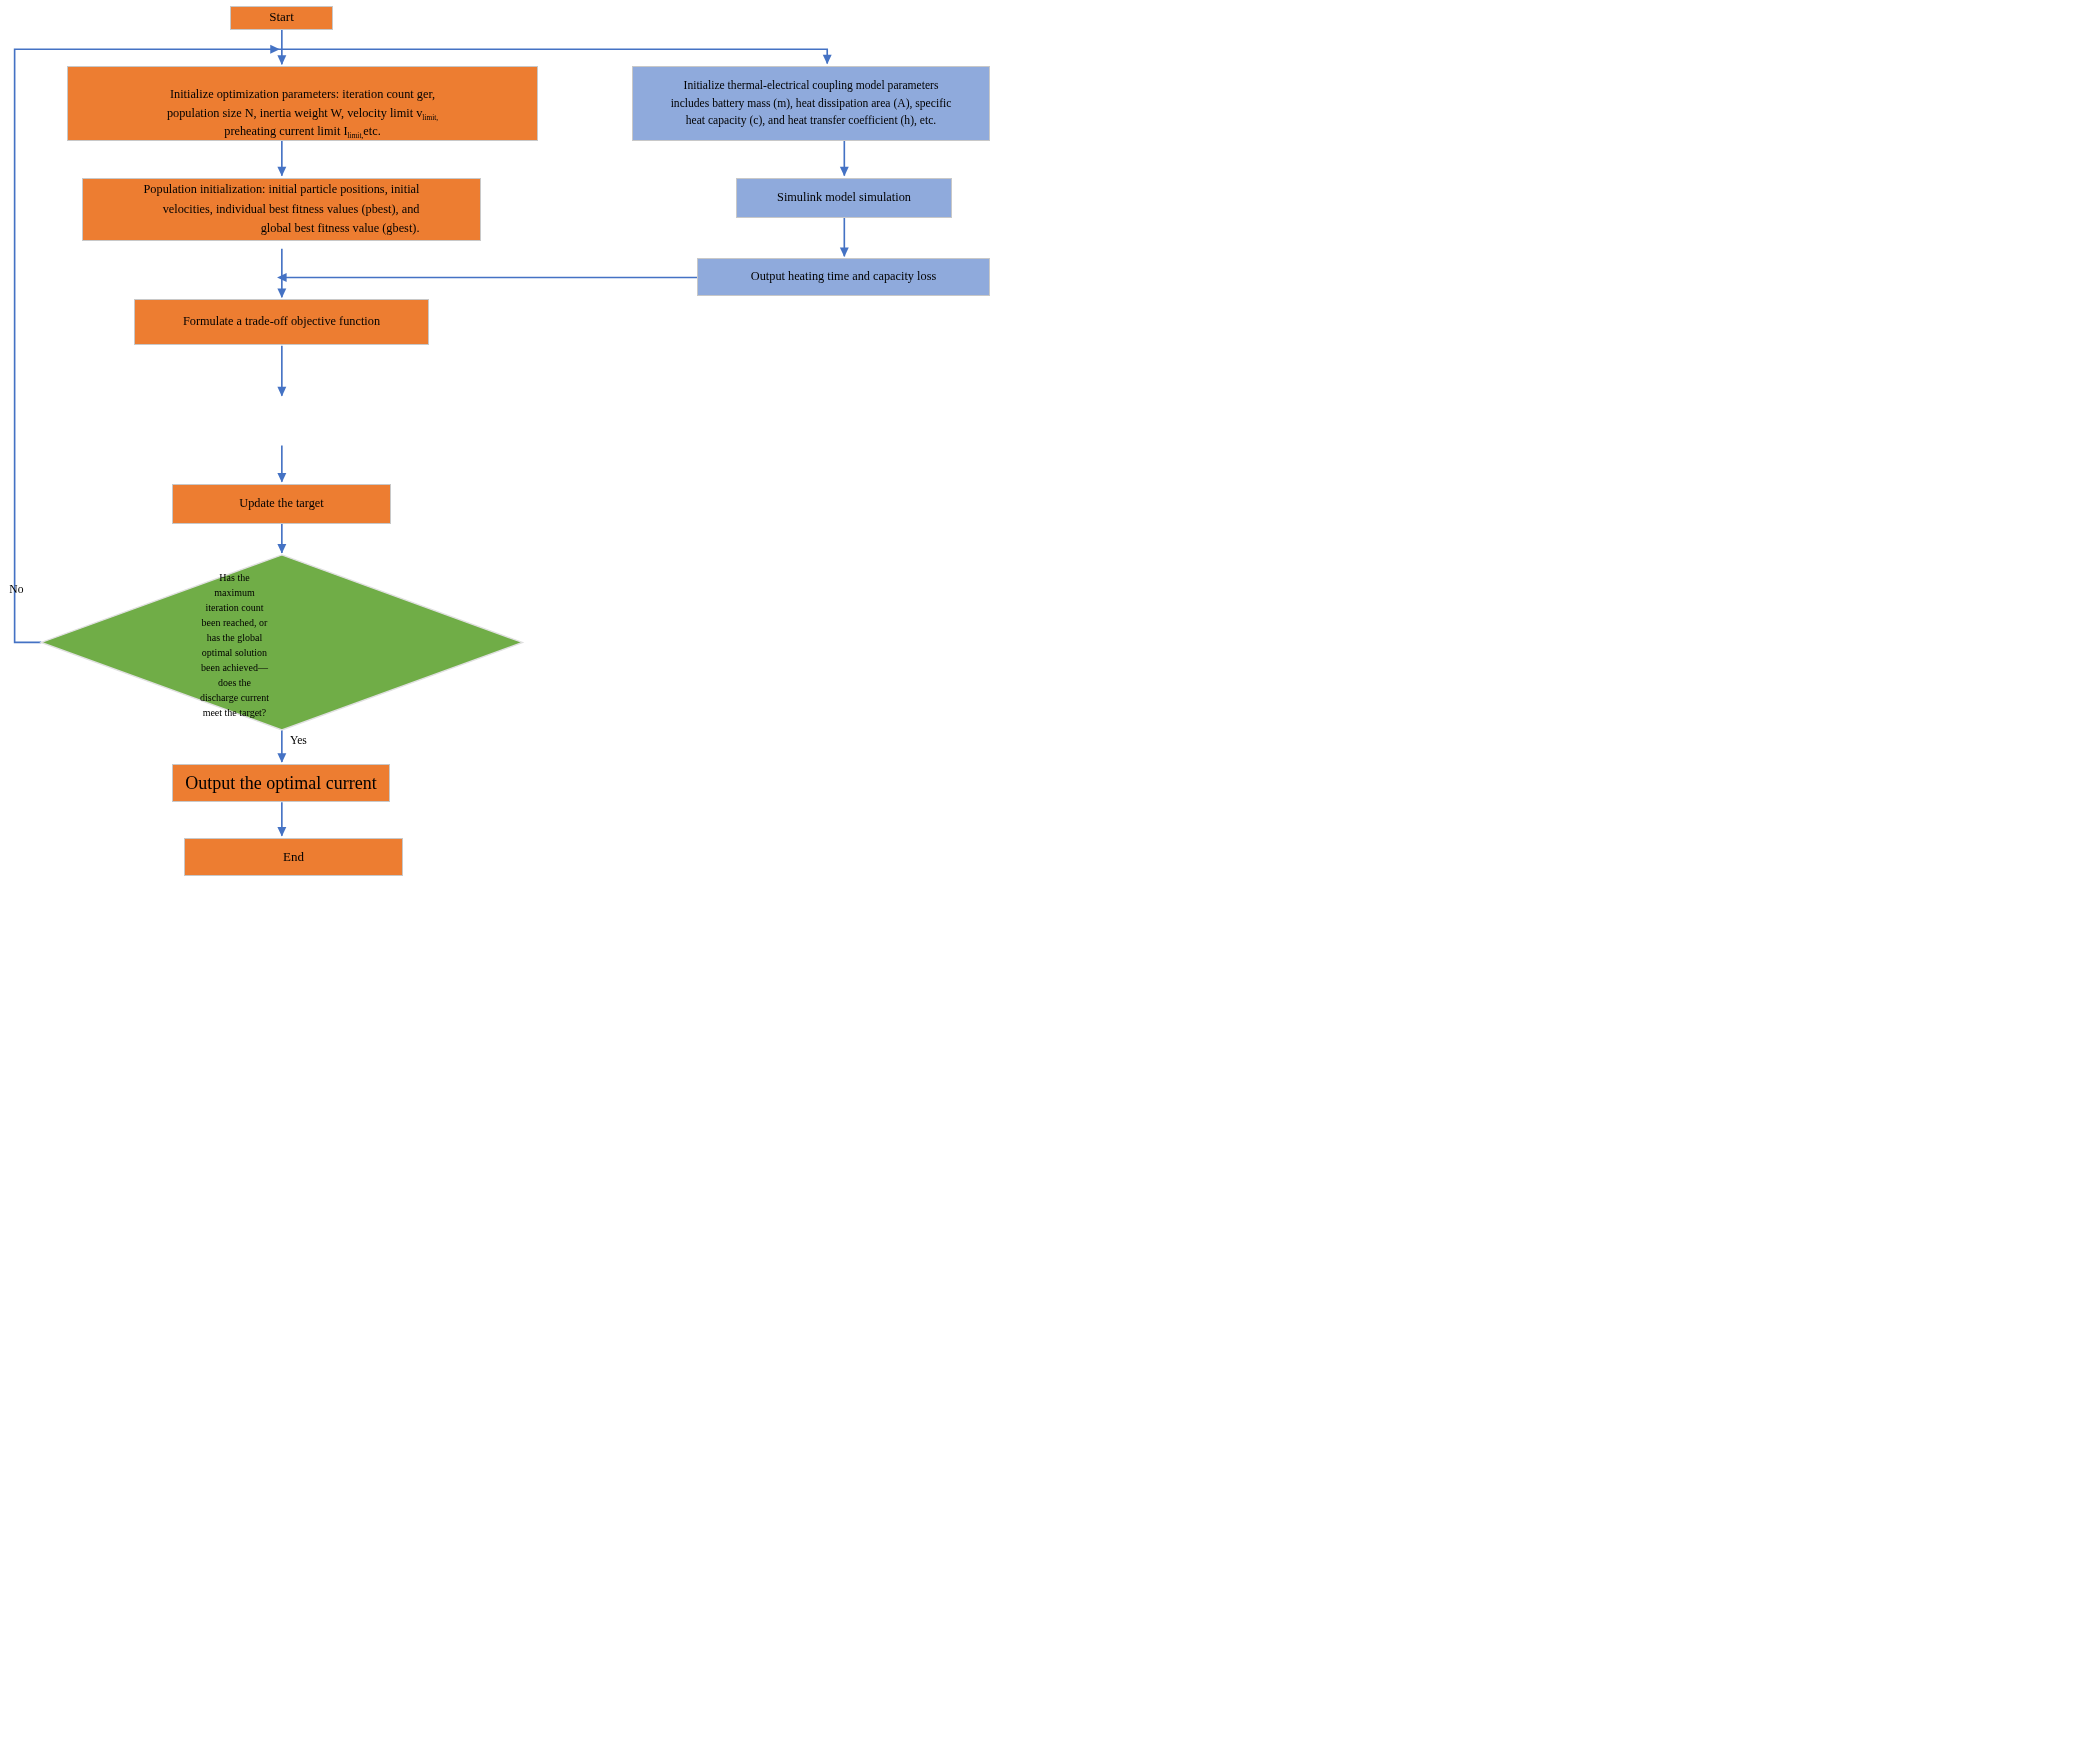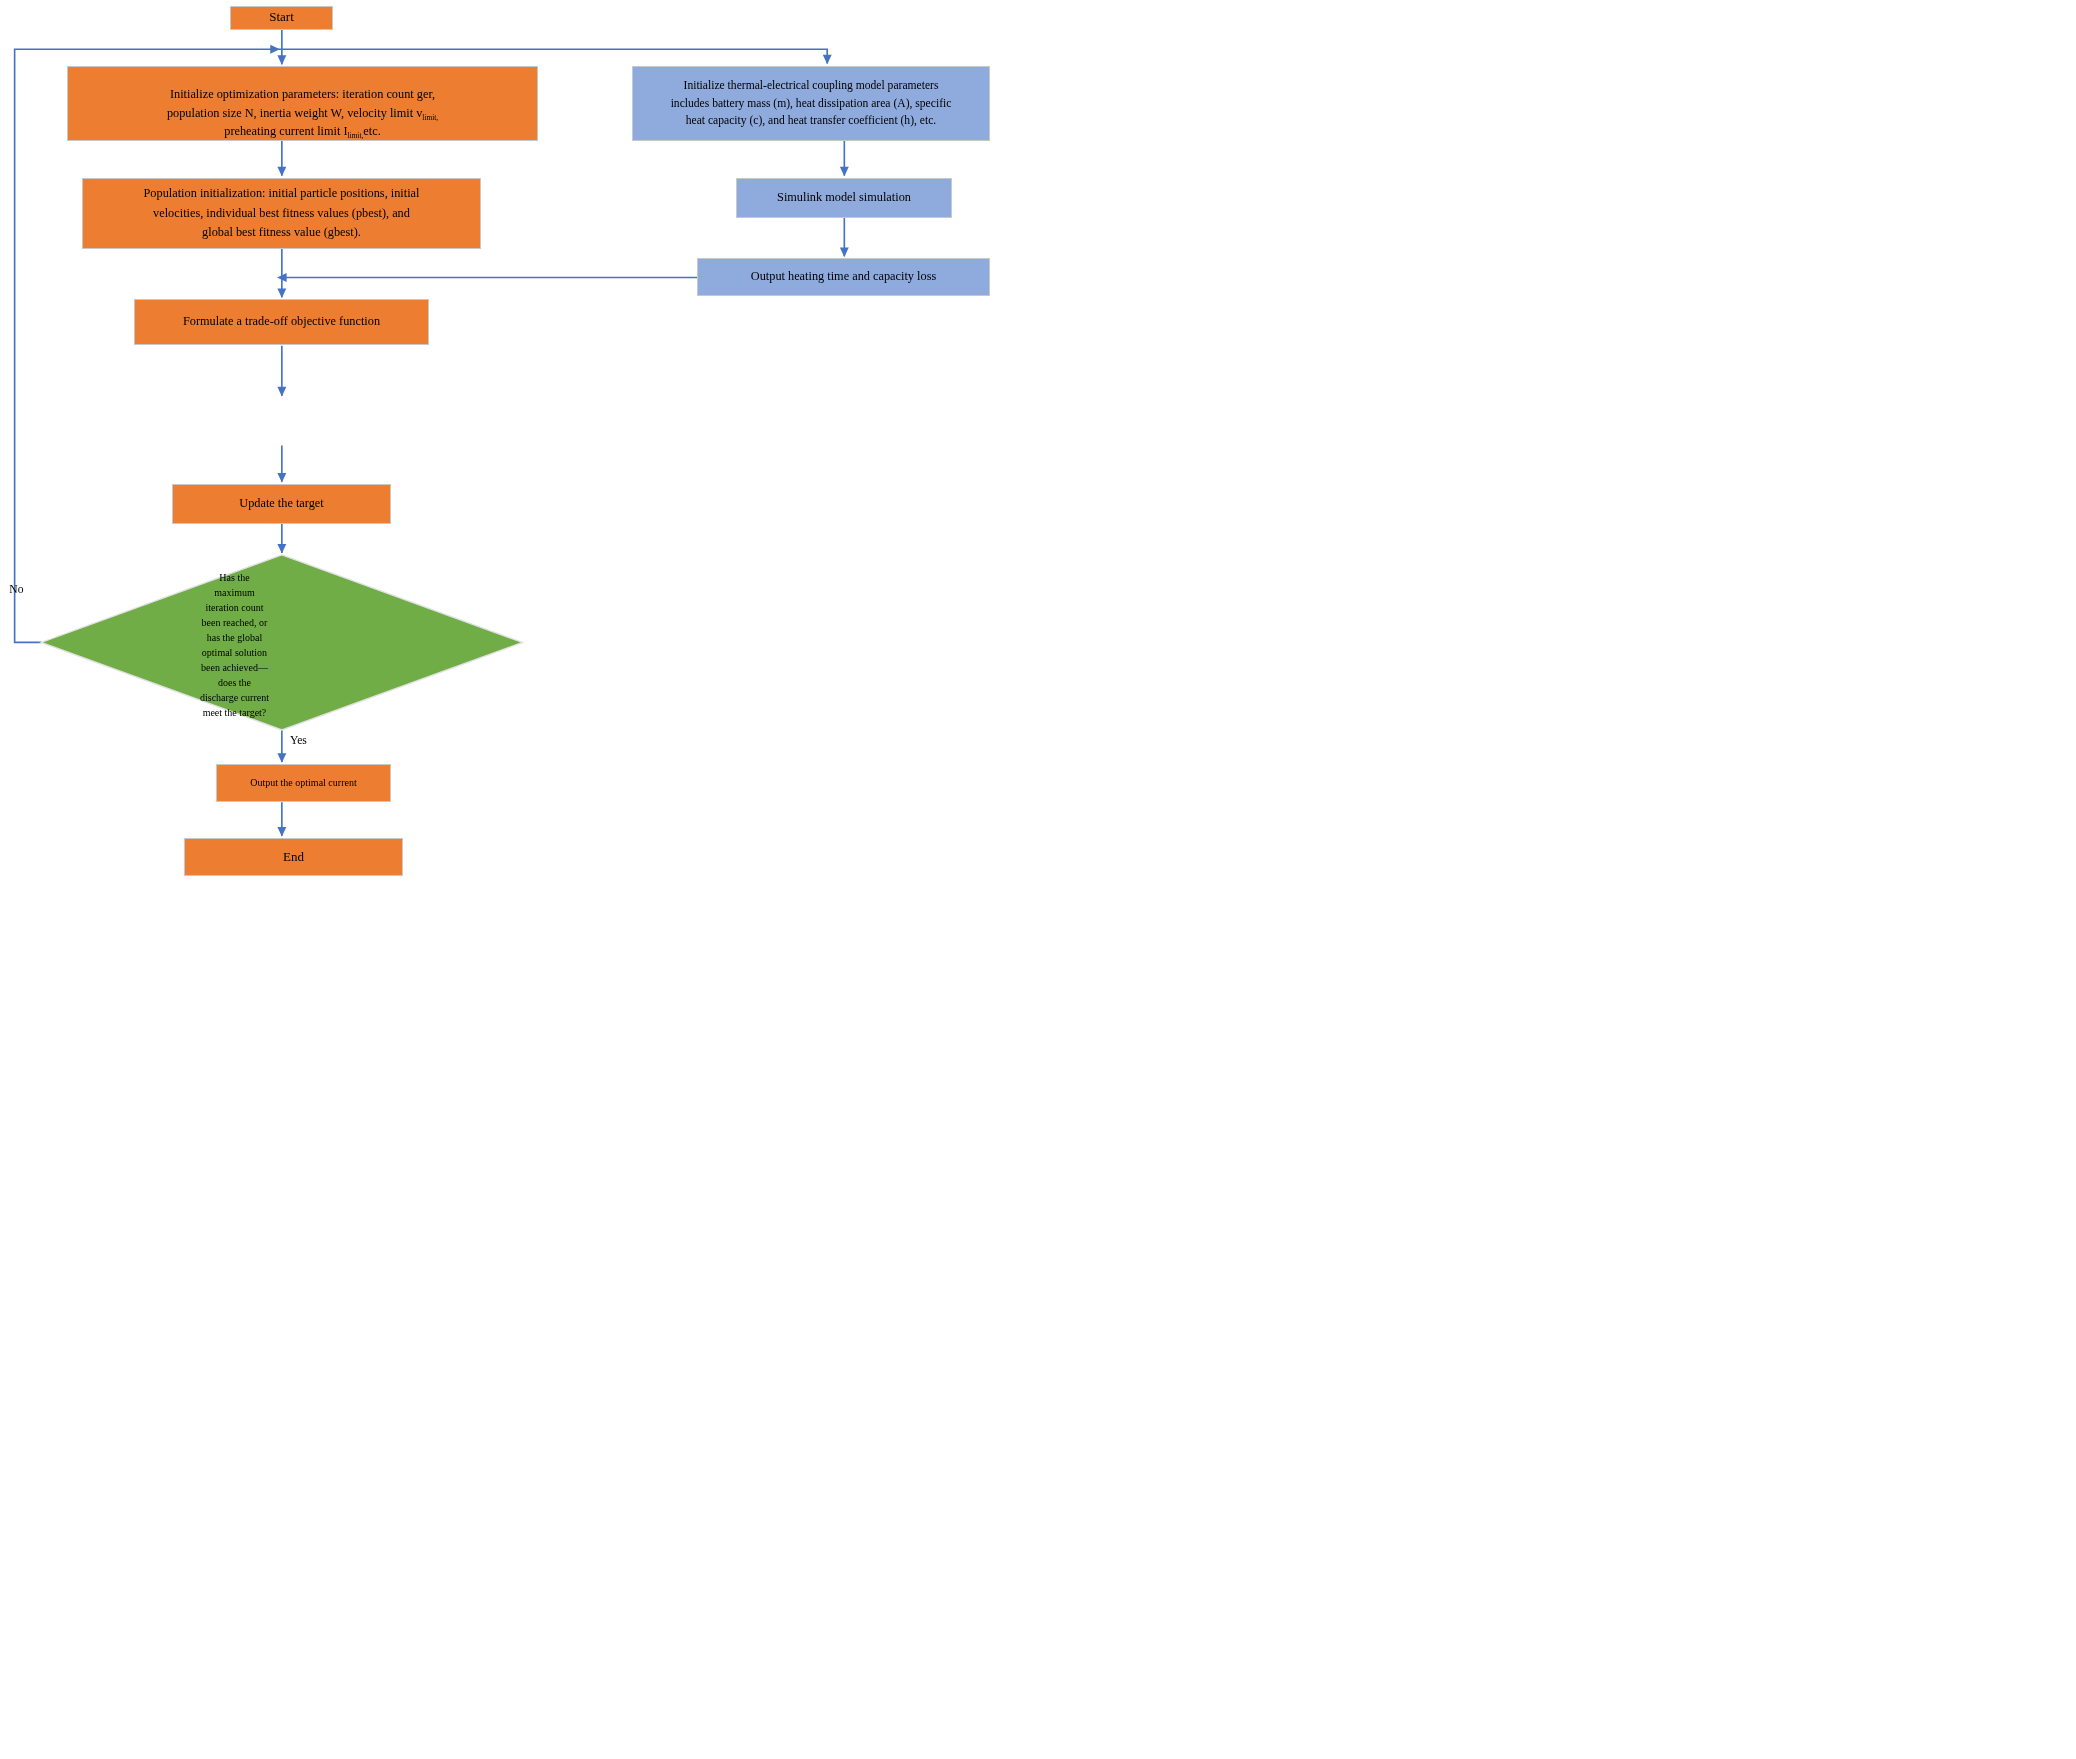--- a/index.html
+++ b/index.html
@@ -104,21 +104,21 @@
   </div>
 
   <div class="node process pre" style="left:67px; top:66px; width:471px; height:75px; font-size:12.3px; line-height:1.5;">
     <div>
       <span>Initialize optimization parameters: iteration count ger,
 population size N, inertia weight W, velocity limit v</span><sub>limit,</sub><span>
 preheating current limit I</span><sub>limit,</sub><span>etc.</span>
     </div>
   </div>
 
-  <div class="node process pre" style="left:82px; top:178px; width:399px; height:71px; font-size:12.3px; line-height:1.6;">
+  <div class="node process pre" style="left:82px; top:178px; width:399px; height:63px; font-size:12.3px; line-height:1.6;text-align:right;">
     <span>Population initialization: initial particle positions, initial
 velocities, individual best fitness values (pbest), and
 global best fitness value (gbest).</span>
   </div>
 
   <div class="node process" style="left:134px; top:299px; width:295px; height:46px; font-size:12.3px;">
     <span>Formulate a trade-off objective function</span>
   </div>
 
 
@@ -132,21 +132,21 @@
 iteration count
 been reached, or
 has the global
 optimal solution
 been achieved—
 does the
 discharge current
 meet the target?</span>
   </div>
 
-  <div class="node process" style="left:172px; top:764px; width:175px; height:38px; font-size:10px;margin-left:44px;">
+  <div class="node process" style="left:172px; top:764px; width:218px; height:38px; font-size:18px;">
     <span>Output the optimal current</span>
   </div>
 
   <div class="node process" style="left:184px; top:838px; width:219px; height:38px; font-size:13px;">
     <span>End</span>
   </div>
 
   <div class="node model pre" style="left:632px; top:66px; width:358px; height:75px; font-size:11.6px; line-height:1.55;">
     <span>Initialize thermal-electrical coupling model parameters
 includes battery mass (m), heat dissipation area (A), specific

